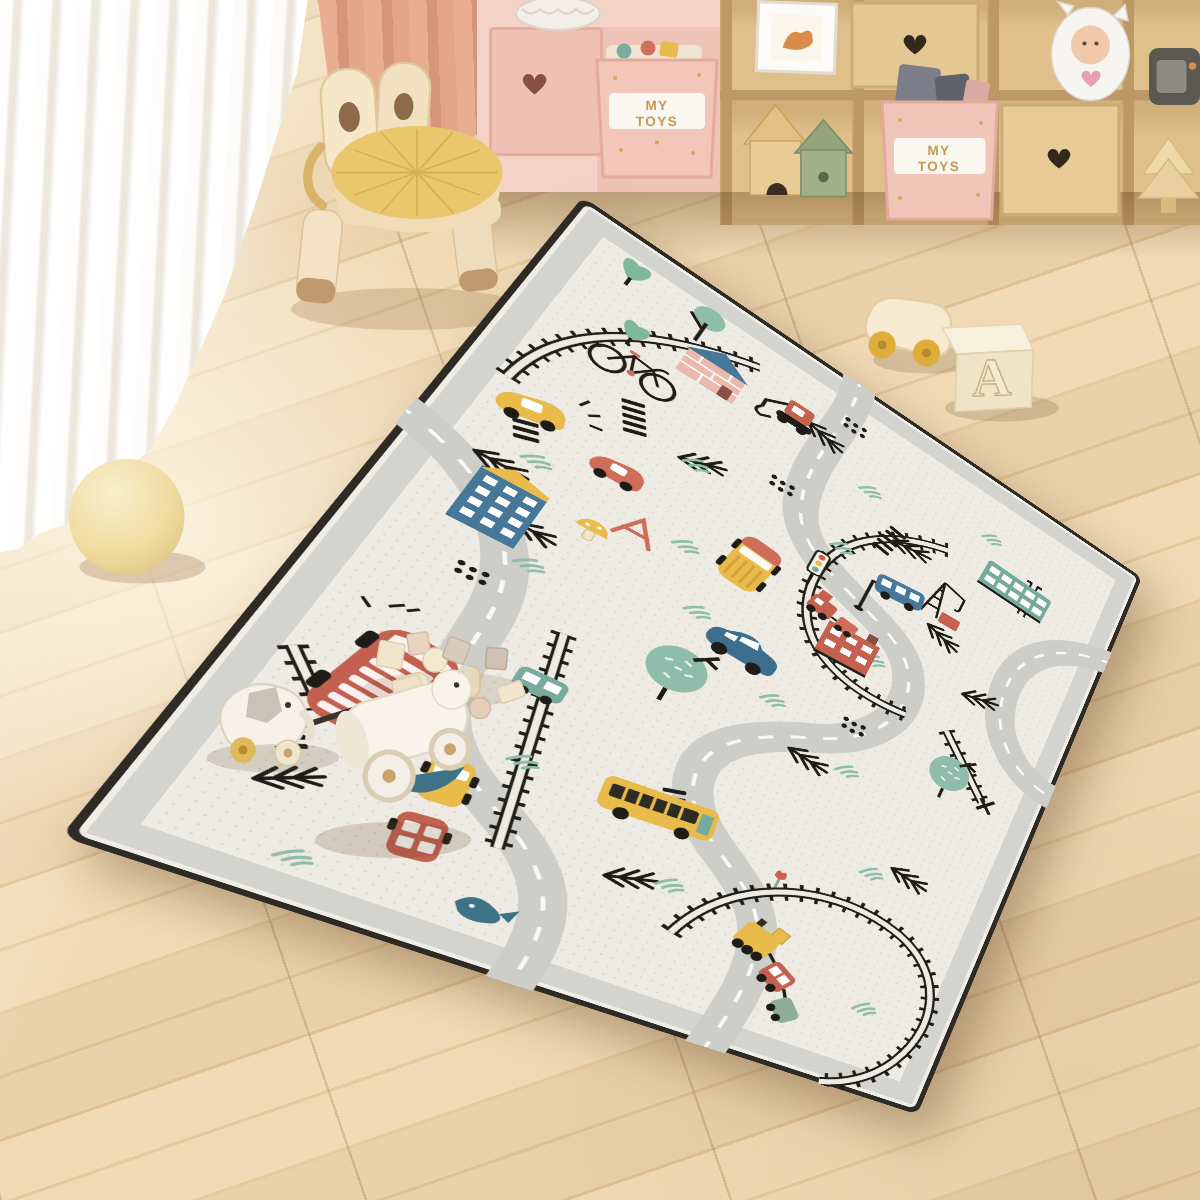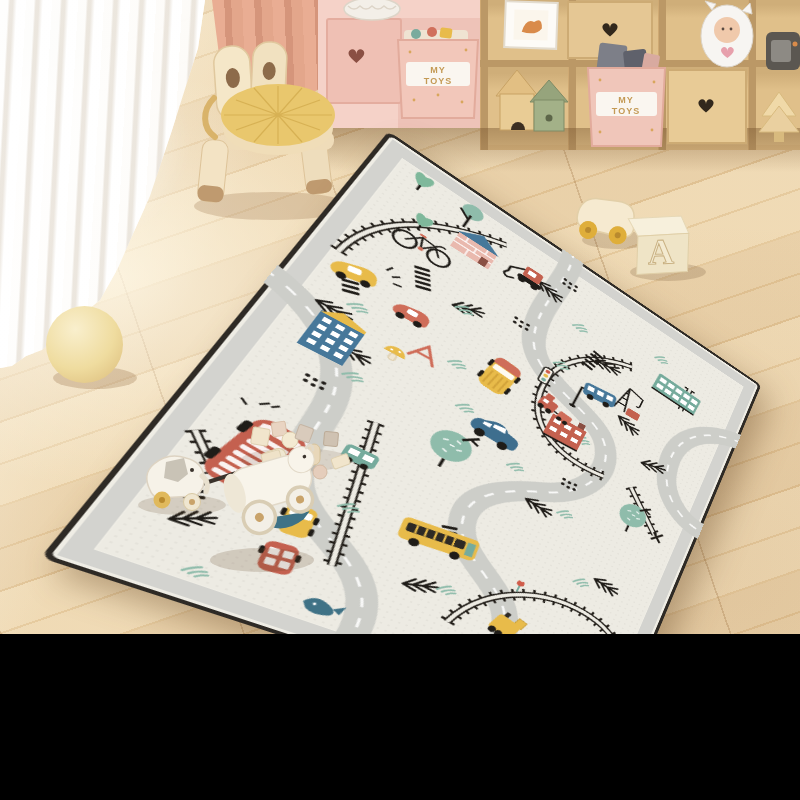--- a/index.html
+++ b/index.html
@@ -1,16 +1,16 @@
 <!DOCTYPE html>
 <html><head>
 <meta charset="utf-8">
 <style>
   html,body{margin:0;padding:0;background:#000;}
-  #stage{position:relative;width:800px;height:634px;overflow:hidden;
+  #stage{position:relative;width:800px;height:800px;overflow:hidden;
          font-family:"Liberation Sans",sans-serif;}
   
   .floor{position:absolute;inset:0;z-index:0;
     background:
       radial-gradient(420px 300px at 14% 44%, rgba(255,249,233,.75), rgba(255,249,233,0) 70%),
       linear-gradient(115deg, rgba(255,251,240,.45) 0 12%, rgba(255,251,240,0) 30%),
       radial-gradient(600px 500px at 90% 90%, rgba(150,100,50,.10), rgba(150,100,50,0) 70%),
       repeating-linear-gradient(71deg, rgba(160,118,70,.30) 0 1.6px, rgba(160,118,70,0) 1.6px 230px),
       repeating-linear-gradient(161deg, rgba(205,165,115,.14) 0 80px, rgba(255,240,210,.10) 80px 160px),
       repeating-linear-gradient(161deg, #eed8b2 0 38px, #e3c698 38px 40px),

